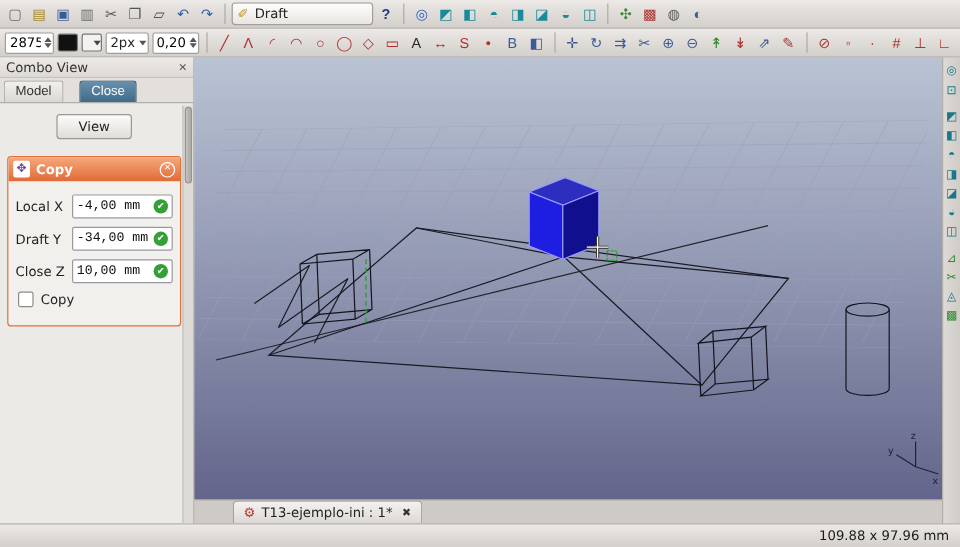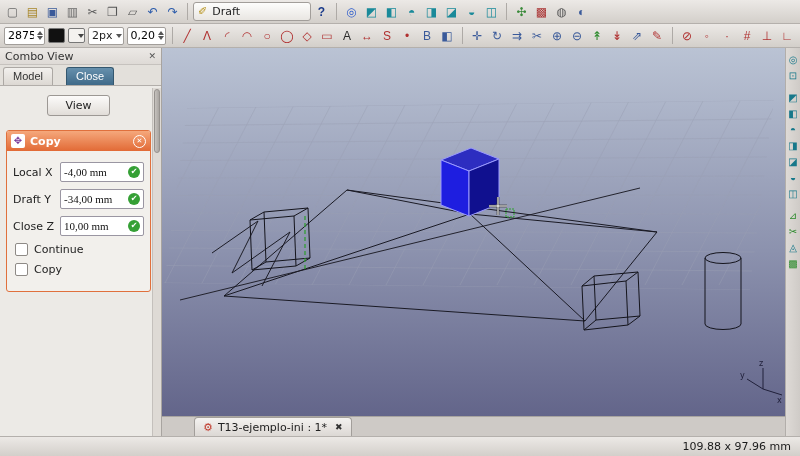--- a/index.html
+++ b/index.html
@@ -42,21 +42,21 @@
   .close-btn { display:block; margin:2px auto 14px; padding:3px 17px; background:linear-gradient(#fcfbfa,#e1ddd8); border:1px solid #9c9894; border-radius:3px; font-size:11px; font-family:inherit; color:#222; }
 
   .task-box { border:1px solid #e0703c; border-radius:3px; background:#f2f0ec; overflow:hidden; }
   .task-header { height:20px; display:flex; align-items:center; gap:5px; padding:0 4px; background:linear-gradient(#f5a87c,#e26a36); color:#fff; font-weight:bold; }
   .task-icon { width:14px; height:14px; flex:none; background:#fff; border-radius:2px; color:#7a3a9a; font-size:10px; line-height:14px; text-align:center; font-weight:normal; }
   .task-close { margin-left:auto; width:13px; height:13px; flex:none; border:1px solid #fff; border-radius:50%; background:transparent; color:#fff; font-size:7px; line-height:10px; text-align:center; padding:0; }
   .task-body { padding:4px 4px 8px; }
   .field-row { display:flex; align-items:center; gap:5px; margin:7px 2px; }
   .field-label { width:42px; flex:none; color:#222; }
   .field-input { flex:1; display:flex; align-items:center; height:20px; background:#fff; border:1px solid #9a96a2; border-radius:2px; }
-  .field-input input { flex:1; width:50px; border:none; outline:none; background:transparent; font-family:Liberation Serif, serif; font-size:11px; padding:0 3px; color:#111; }
+  .field-input input { flex:1; width:50px; border:none; outline:none; background:transparent; font-family:Liberation Mono, monospace; font-size:11px; padding:0 3px; color:#111; }
   .valid-icon { width:12px; height:12px; flex:none; margin-right:3px; background:#35a035; color:#fff; border-radius:50%; font-size:8px; line-height:12px; text-align:center; }
   .check-row { display:flex; align-items:center; gap:6px; margin:7px 4px; }
   .checkbox { width:13px; height:13px; flex:none; background:#fff; border:1px solid #8e8a86; border-radius:2px; position:relative; }
   .check-row.checked .checkbox::after { content:"✔"; position:absolute; top:-3px; left:1px; color:#c0392b; font-size:11px; }
   .check-row.mnemonic .check-label { text-decoration:underline; }
 
   .vscroll { position:absolute; top:40px; right:0; bottom:0; width:9px; background:#dedad5; border-left:1px solid #c4c0bc; }
   .vthumb { margin:1px; height:64px; background:linear-gradient(90deg,#c6c2be,#a9a5a1); border:1px solid #96928e; border-radius:4px; }
 
   
@@ -327,24 +327,20 @@
                 <input value="-34,00 mm" style="">
                 <span class="valid-icon">✔</span>
               </span>
             </div>
             <div class="field-row">
               <span class="field-label">Close Z</span>
               <span class="field-input">
                 <input value="10,00 mm" style="">
                 <span class="valid-icon">✔</span>
               </span>
-            </div>
-            <div class="check-row">
-              <span class="checkbox"></span>
-              <span class="check-label">Continue</span>
             </div>
             <div class="check-row">
               <span class="checkbox"></span>
               <span class="check-label">Copy</span>
             </div>
           </div>
         </div>
       </div>
       <div class="vscroll">
         <div class="vthumb"></div>

